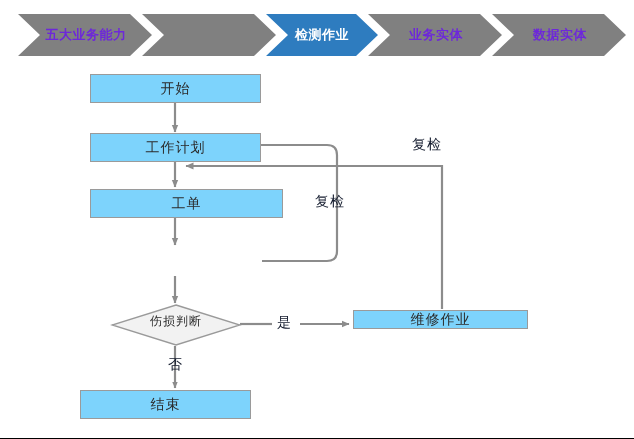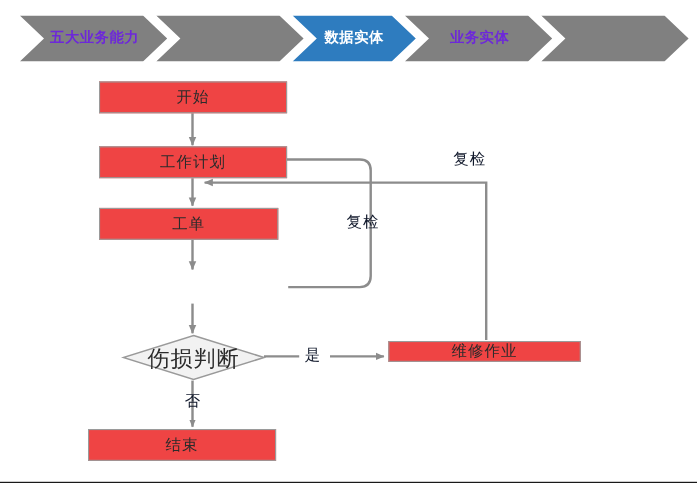--- a/index.html
+++ b/index.html
@@ -53,42 +53,42 @@
     height: 383px;
   }
   #flow-svg {
     position: absolute;
     left: 0;
     top: 0;
   }
 
   .node-box {
     position: absolute;
-    background: #ef4444;
+    background: #7dd3fc;
     border: 1px solid #9a9a9a;
     box-sizing: border-box;
     display: flex;
     align-items: center;
     justify-content: center;
     font-size: 14px;
     color: #2b2b2b;
     letter-spacing: 1px;
   }
 
   .edge-label {
     position: absolute;
     font-size: 14px;
     color: #0f172a;
     letter-spacing: 1px;
     white-space: nowrap;
   }
 
   .diamond-label {
     position: absolute;
-    font-size: 20px;
+    font-size: 12px;
     color: #2b2b2b;
     letter-spacing: 1px;
     white-space: nowrap;
     text-align: center;
     pointer-events: none;
   }
 
   
   #bottom-rule {
     position: absolute;
@@ -110,22 +110,23 @@
     <polygon points="142,0 254,0 276,21 254,42 142,42 164,21" fill="#808080"></polygon>
 
     <polygon points="266,0 356,0 378,21 356,42 266,42 288,21" fill="#2e7cbf"></polygon>
 
     <polygon points="368,0 480,0 502,21 480,42 368,42 390,21" fill="#808080"></polygon>
 
     <polygon points="492,0 604,0 626,21 604,42 492,42 514,21" fill="#808080"></polygon>
   </svg>
 
   <div class="crumb-label on-grey" style="left:30px;  width:112px;">五大业务能力</div>
-  <div class="crumb-label on-blue" style="left:277px; width:90px;">数据实体</div>
+  <div class="crumb-label on-blue" style="left:277px; width:90px;">检测作业</div>
   <div class="crumb-label on-grey" style="left:380px; width:112px;">业务实体</div>
+  <div class="crumb-label on-grey" style="left:504px; width:112px;">数据实体</div>
 </div>
 
 <div id="flow-canvas">
 
   <svg id="flow-svg" width="634" height="383" viewBox="0 0 634 383">
     <defs>
       <marker id="arrowGrey" markerWidth="9" markerHeight="9" refX="7.5" refY="4" orient="auto" markerUnits="userSpaceOnUse">
         <path d="M0,0.6 L8,4 L0,7.4 z" fill="#8c8c8c"></path>
       </marker>
       <marker id="arrowGreySm" markerWidth="8" markerHeight="8" refX="6.5" refY="3.5" orient="auto" markerUnits="userSpaceOnUse">
@@ -151,21 +152,21 @@
       <path d="M262,205 L327,205 Q337,205 337,195 L337,99 Q337,89 327,89 L186,89" marker-end="url(#arrowGrey)"></path>
 
       <path d="M442,253 L442,110 L186,110" marker-end="url(#arrowGrey)"></path>
     </g>
   </svg>
 
   <div class="node-box" style="left:90px;  top:18px;  width:171px; height:29px;">开始</div>
 
   <div class="node-box" style="left:90px;  top:77px;  width:171px; height:29px;">工作计划</div>
 
-  <div class="node-box" style="left:90px;  top:133px; width:163px; height:29px;">工单</div>
+  <div class="node-box" style="left:90px;  top:133px; width:193px; height:29px;">工单</div>
 
 
   <div class="node-box" style="left:353px; top:254px; width:175px; height:19px;">维修作业</div>
 
   <div class="node-box" style="left:80px;  top:334px; width:171px; height:29px;">结束</div>
 
   <svg style="position:absolute; left:110px; top:247px;" width="132" height="44" viewBox="0 0 132 44">
     <polygon points="66,2 130,22 66,42 2,22" fill="#f2f2f2" stroke="#9a9a9a" stroke-width="1.4"></polygon>
   </svg>
   <div class="diamond-label" style="left:110px; top:257px; width:132px;">伤损判断</div>

